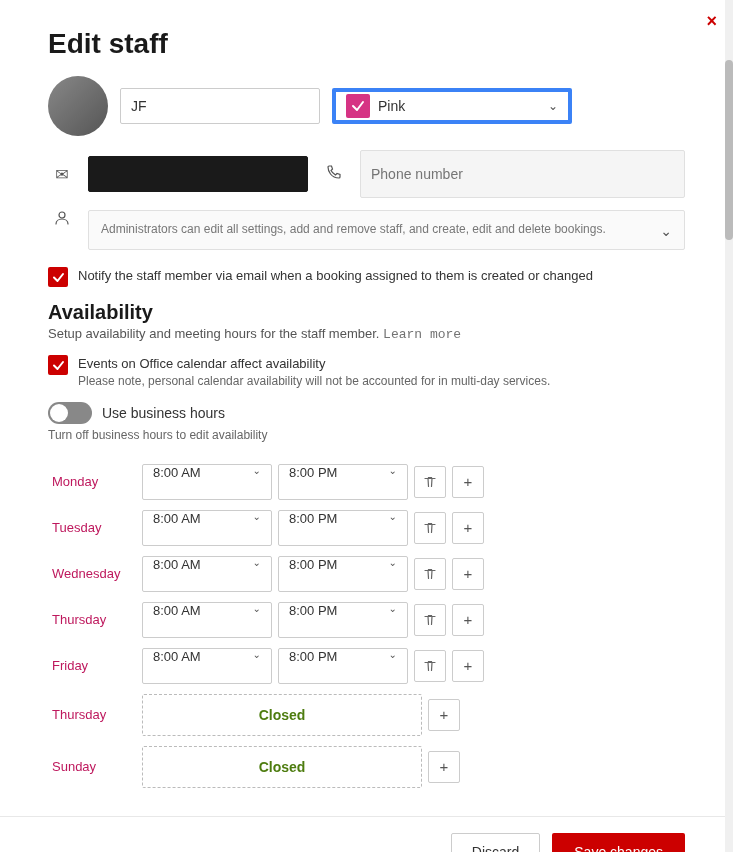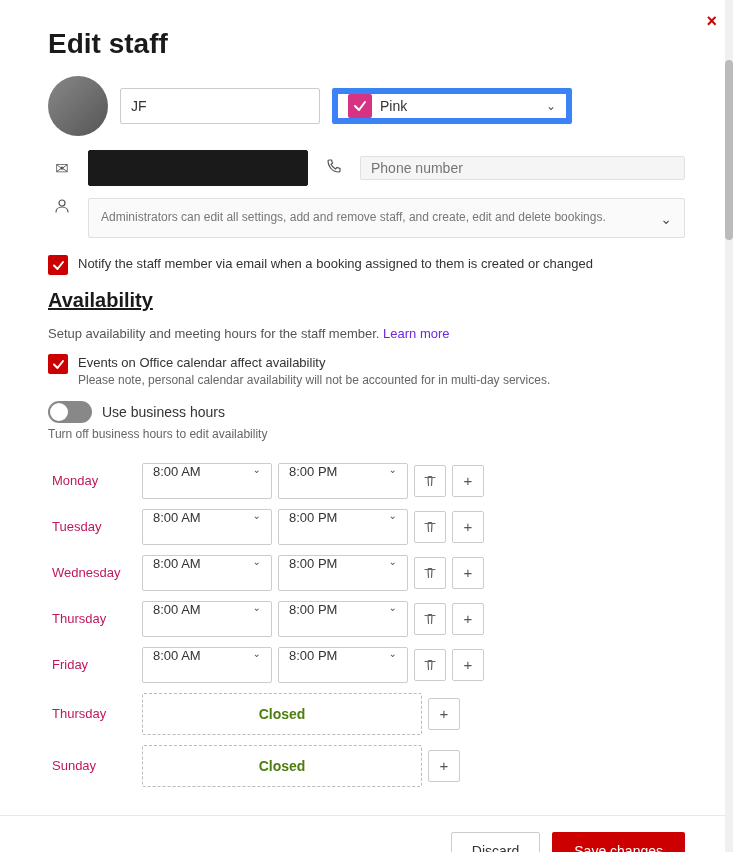--- a/index.html
+++ b/index.html
@@ -73,21 +73,21 @@
       border: 1px solid #ccc;
       border-radius: 2px;
       padding: 0 10px;
       font-size: 14px;
       color: #333;
     }
     .color-selector {
       flex: 1;
       max-width: 240px;
       height: 36px;
-      border: 6px solid #3b82f6;
+      border: 4px solid #3b82f6;
       border-radius: 2px;
       display: flex;
       align-items: center;
       padding: 0 10px;
       gap: 8px;
       cursor: pointer;
       position: relative;
     }
     .color-check {
       width: 24px;
@@ -128,21 +128,21 @@
     .email-field {
       flex: 1;
       max-width: 220px;
       height: 36px;
       background: #1a1a1a;
       border-radius: 2px;
       border: 1px solid #1a1a1a;
     }
     .phone-field {
       flex: 1;
-      height: 24px;
+      height: 48px;
       border: 1px solid #e0e0e0;
       border-radius: 2px;
       background: #f5f5f5;
       padding: 0 10px;
       font-size: 14px;
       color: #999;
     }
     
     .role-row {
       display: flex;
@@ -204,32 +204,32 @@
     .checkbox-label {
       font-size: 13px;
       color: #333;
       line-height: 1.5;
     }
     
     .section-title {
       font-size: 20px;
       font-weight: 600;
       color: #1a1a1a;
-      margin-bottom: 14px;
-      text-decoration: underline;
+      margin-bottom: 2px;
     }
     .section-desc {
       font-size: 13px;
       color: #555;
       margin-bottom: 12px;
     }
     .learn-more {
-      color: #6d28d9;
+      color: #737373;
       text-decoration: none;
       cursor: pointer;
+      font-family: Liberation Mono, monospace;
     }
     .calendar-note {
       font-size: 12px;
       color: #666;
     }
     
     .toggle-row {
       display: flex;
       align-items: center;
       gap: 10px;

